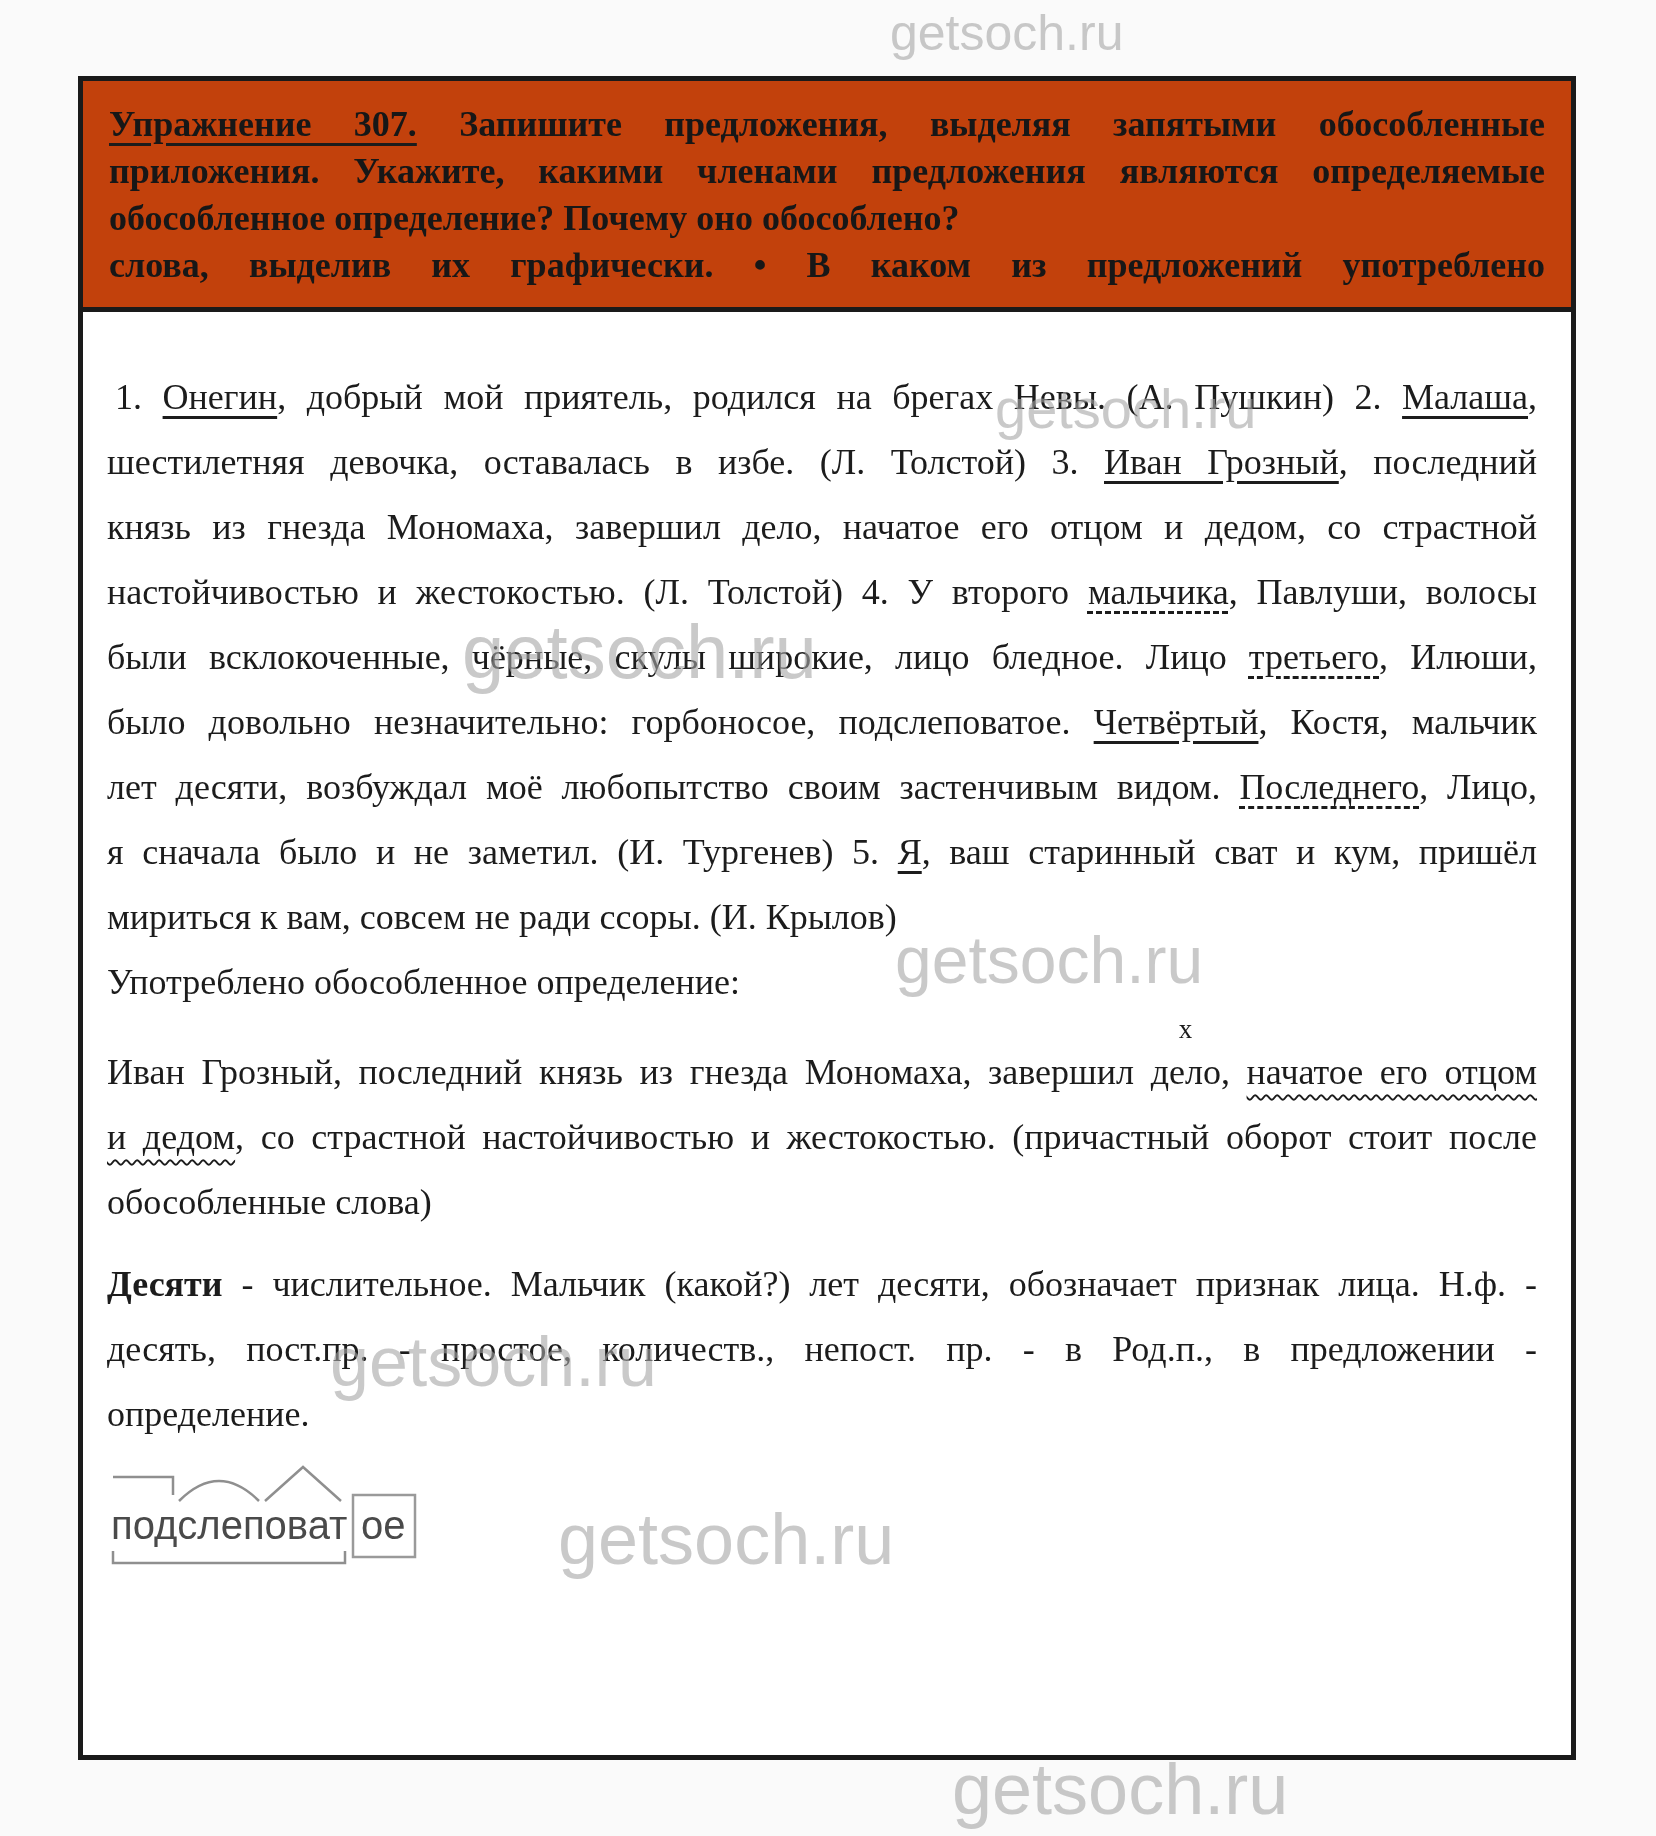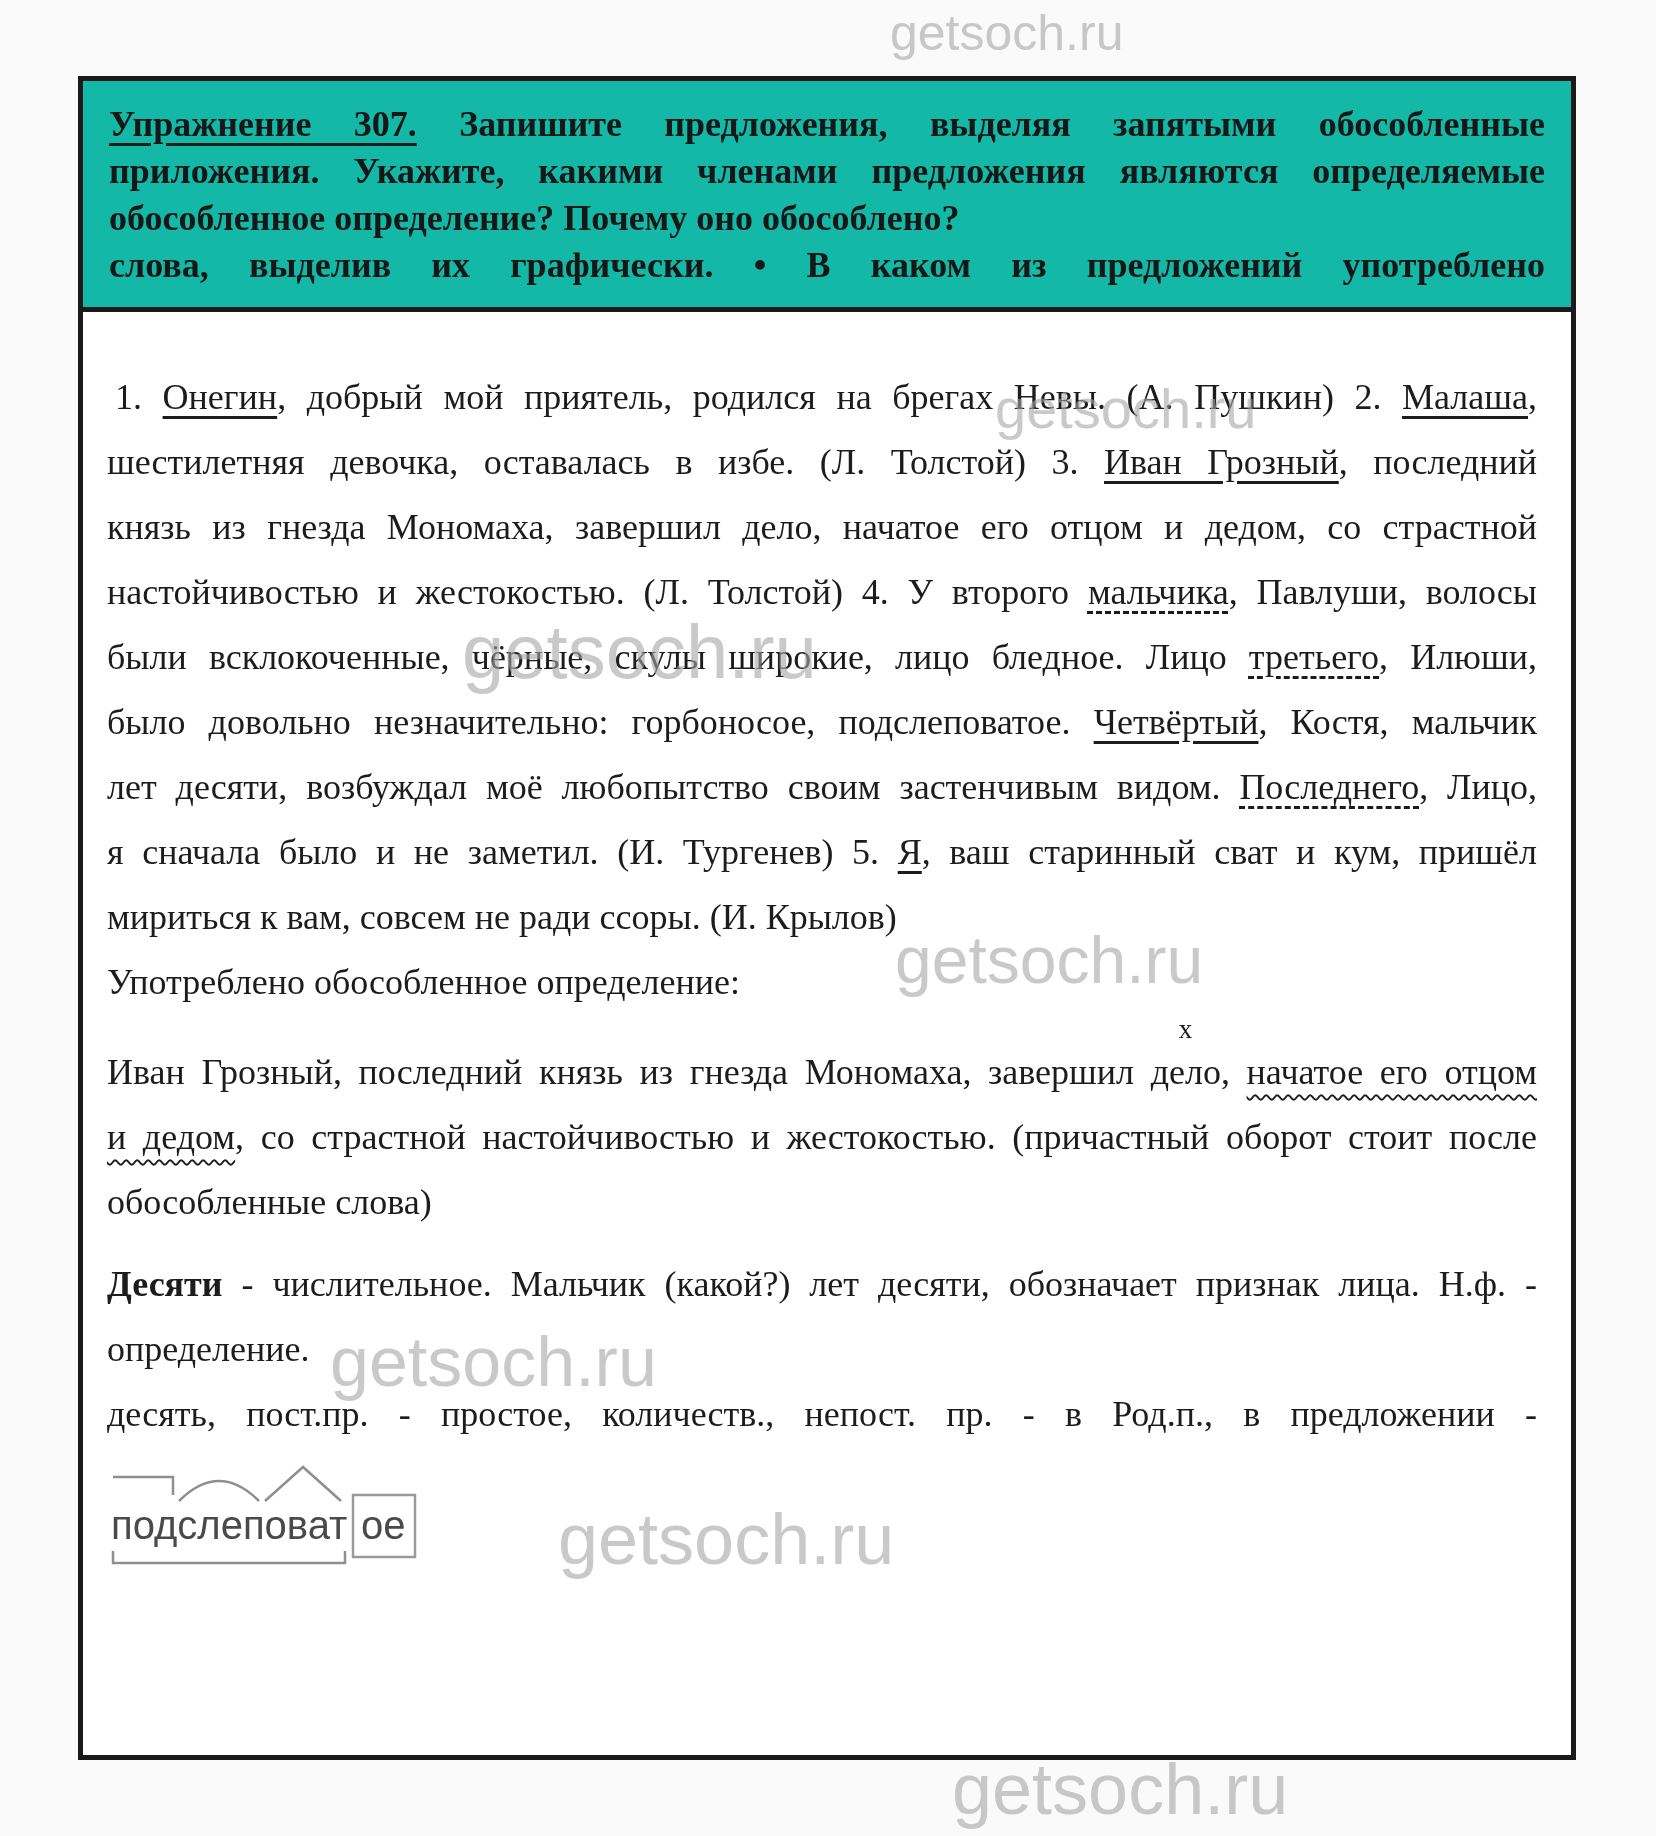--- a/index.html
+++ b/index.html
@@ -10,21 +10,21 @@
     color:#1c1c1c;
     overflow:hidden;
   }
   .sheet{
     position:absolute;left:78px;top:76px;width:1498px;height:1684px;
     box-sizing:border-box;border:5px solid #1a1a1a;background:#ffffff;
     z-index:1;
   }
   .sheet-header{
     box-sizing:border-box;
-    background:#14b8a6;
+    background:#c2410c;
     border-bottom:5px solid #1a1a1a;
     padding:20px 26px 18px 26px;
     font-weight:bold;font-size:36px;line-height:47px;color:#171717;
   }
   .sheet-body{
     box-sizing:border-box;
     padding:53px 34px 0 24px;
     font-size:36px;line-height:65px;
   }
   .line{white-space:normal;}
@@ -81,22 +81,22 @@
     <div class="para">
         <div class="line"><span>Употреблено обособленное определение:</span></div>
       </div>
     <div class="para m-answer">
         <div class="line fill"><span>Иван Грозный, последний князь из гнезда Мономаха, завершил </span><span data-mark="x" class="xa">дело</span><span>, </span><span class="u-wavy">начатое его отцом</span></div>
         <div class="line fill"><span class="u-wavy">и дедом</span><span>, со страстной настойчивостью и жестокостью. (причастный оборот стоит после</span></div>
         <div class="line"><span>обособленные слова)</span></div>
       </div>
     <div class="para m-des">
         <div class="line fill"><span class="b">Десяти</span><span> - числительное. Мальчик (какой?) лет десяти, обозначает признак лица. Н.ф. -</span></div>
+        <div class="line fill"><span>десять, пост.пр. - простое, количеств., непост. пр. - в Род.п., в предложении -</span></div>
         <div class="line"><span>определение.</span></div>
-        <div class="line fill"><span>десять, пост.пр. - простое, количеств., непост. пр. - в Род.п., в предложении -</span></div>
       </div>
 
     <div class="diagram">
       <svg width="340" height="128" viewBox="0 0 340 128" xmlns="http://www.w3.org/2000/svg">
         <path d="M6 30 H66 V48" fill="none" stroke="#8f8f8f" stroke-width="2.5"></path>
         <path d="M72 54 Q112 14 152 54" fill="none" stroke="#8f8f8f" stroke-width="2.5"></path>
         <path d="M158 54 L196 20 L234 54" fill="none" stroke="#8f8f8f" stroke-width="2.5"></path>
         <text x="4" y="92" font-family="Liberation Sans, sans-serif" font-size="40" fill="#4a4a4a">подслеповат</text>
         <path d="M6 104 L6 116 L238 116 L238 104" fill="none" stroke="#8f8f8f" stroke-width="2.5"></path>
         <rect x="246" y="48" width="62" height="62" fill="none" stroke="#9a9a9a" stroke-width="2.5"></rect>

